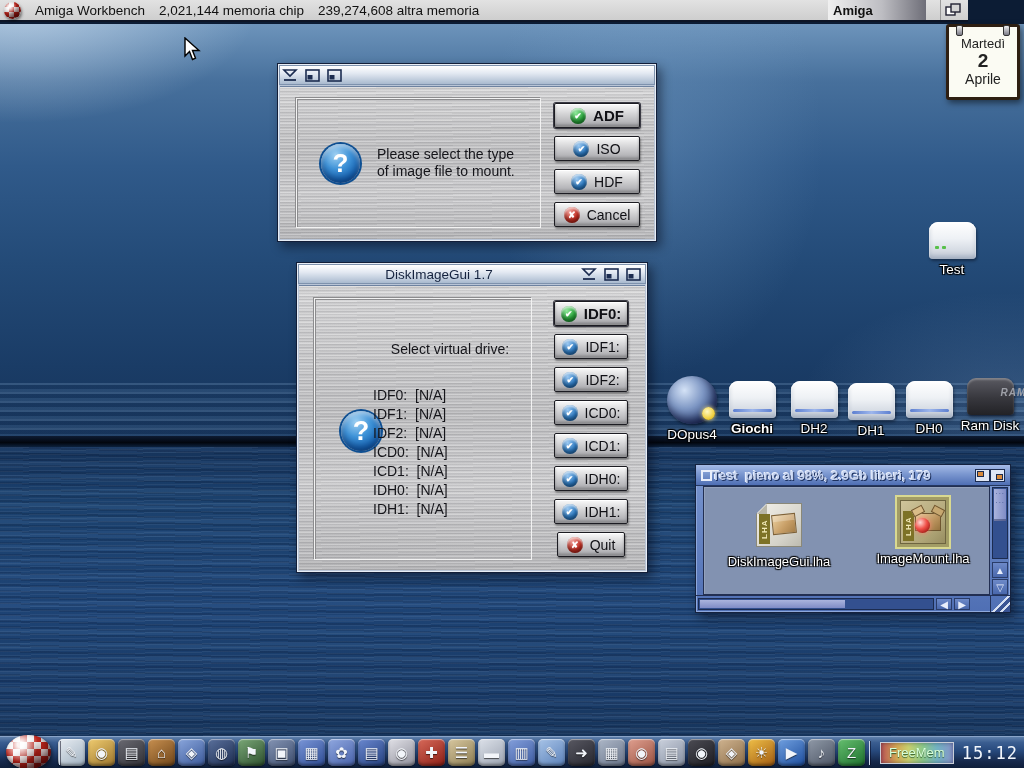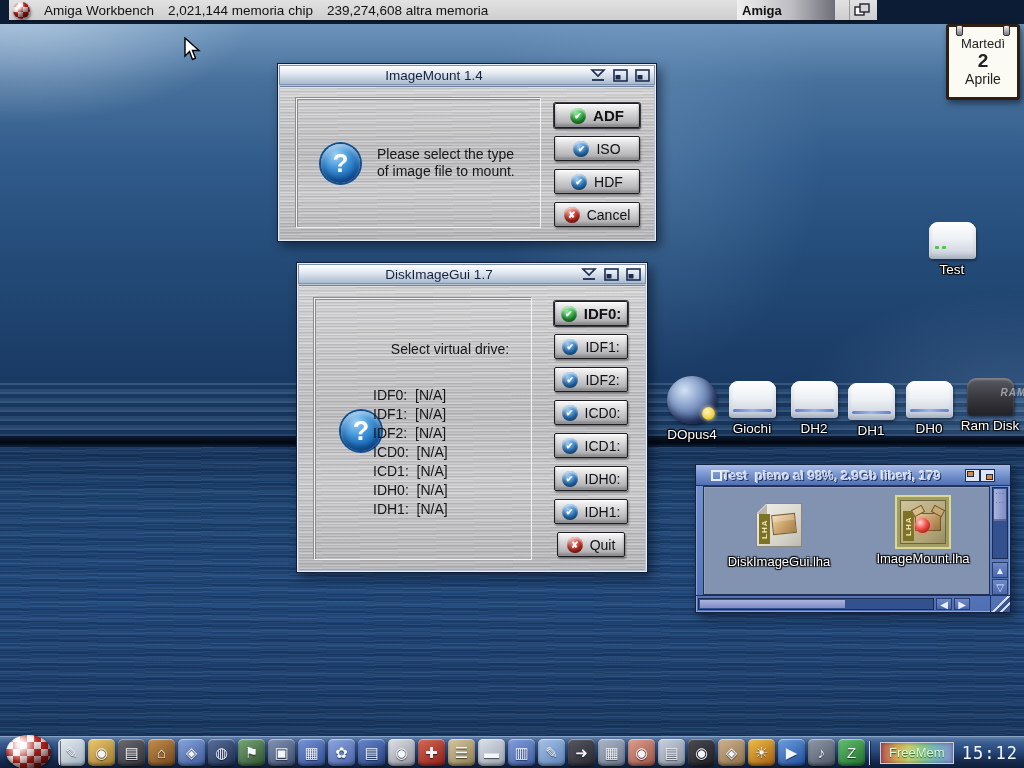--- a/index.html
+++ b/index.html
@@ -1,20 +1,20 @@
 <!DOCTYPE html>
 <html><head>
 <meta charset="utf-8">
 <style>
   * { margin:0; padding:0; box-sizing:border-box; }
   html,body { width:1024px; height:768px; overflow:hidden; }
   body { position:relative; font-family:"Liberation Sans", sans-serif; background:#0c1c34; }
 
   
-  .menubar { position:absolute; top:0; left:9px; width:868px; height:22px;
+  .menubar { position:absolute; top:0; left:0; width:968px; height:22px;
     background:linear-gradient(180deg,#e2e2e2,#cecece); border-bottom:2px solid #0d1526;
     display:flex; align-items:center; gap:14px; padding:0 4px; font-size:13.5px; color:#111; }
   .boing { border-radius:50%;
     background:
       radial-gradient(circle at 32% 28%, rgba(255,255,255,.95) 0 8%, rgba(255,255,255,0) 42%),
       radial-gradient(circle at 70% 80%, rgba(60,0,0,.55), rgba(0,0,0,0) 60%),
       conic-gradient(#f3f3f3 90deg, #c5281e 90deg 180deg, #f3f3f3 180deg 270deg, #c5281e 270deg) 0 0/10px 10px;
     box-shadow:inset -2px -3px 5px rgba(40,0,0,.6), 1px 2px 3px rgba(0,0,0,.5); }
   .menubar .boing { width:17px; height:17px; }
   .mb-spacer { flex:1; }
@@ -82,21 +82,21 @@
     box-shadow:inset 0 2px 2px rgba(255,255,255,.65), inset 0 -3px 4px rgba(0,0,0,.4); }
   .orb.green { background:radial-gradient(circle at 35% 30%, #8fe89a, #2aa53c 55%, #117322); }
   .orb.blue  { background:radial-gradient(circle at 35% 30%, #9cc8f0, #2e7cc4 55%, #134f8c); }
   .orb.red   { background:radial-gradient(circle at 35% 30%, #f0a09a, #c42e22 55%, #8c130c); }
   .drive-line { font-size:14px; color:#15151a; line-height:19px; white-space:pre; }
 
   
   .twin { position:absolute; left:695px; top:464px; width:316px; height:149px;
     background:linear-gradient(180deg,#7b97d0,#4f6fb4); border:1px solid #15223e;
     box-shadow:inset 0 0 0 1px #8ea8dc, 4px 5px 10px rgba(0,0,10,.45); }
-  .twin-titlebar { height:21px; display:flex; align-items:center; padding:0 15px; gap:0;
+  .twin-titlebar { height:21px; display:flex; align-items:center; padding:0 5px; gap:0;
     background:linear-gradient(180deg,#a5bbe6,#7b97d0 45%,#4f6fb4); border-bottom:1px solid #24375f; }
   .twin-title { flex:1; font-size:13px; font-weight:bold; color:#c7d4f0;
     text-shadow:1px 1px 0 #1e3260, -1px -1px 0 #e8eefc; white-space:pre; overflow:hidden; }
   .g-close { width:11px; height:11px; border:2px solid #e9eefb; background:transparent; }
   .g-sq { width:15px; height:13px; border:1px solid #1c2c50; background:#dfe6f5; position:relative; }
   .g-sq .fill { position:absolute; left:1px; top:1px; width:7px; height:6px; background:#d8893a; border:1px solid #1c2c50; }
   .g-sq.depth .fill { left:auto; right:1px; top:auto; bottom:1px; }
   .twin-content { position:absolute; left:7px; right:20px; top:21px; bottom:17px;
     background:#8292b1; border:1px solid #222f52;
     box-shadow:inset 1px 1px 0 rgba(255,255,255,.15); overflow:hidden; }
@@ -212,21 +212,20 @@
 <div class="calendar" style="top:24px;">
   <div class="cal-pin left"></div>
   <div class="cal-pin right"></div>
   <div class="cal-weekday">Martedì</div>
   <div class="cal-day">2</div>
   <div class="cal-month">Aprile</div>
 </div>
 
 <div class="dlg" style="left:277px; top:63px; width:380px; height:179px;">
   <div class="dlg-titlebar">
-    <div class="dlg-title">ImageMount 1.4</div>
     <span class="tb-gadget">
       <svg width="16" height="13" viewBox="0 0 16 13">
         <polygon points="2,1 14,1 8,7" fill="none" stroke="#1c2c50" stroke-width="1.6"></polygon>
         <line x1="2" y1="11" x2="14" y2="11" stroke="#1c2c50" stroke-width="1.8"></line>
       </svg>
     </span>
     <span class="tb-gadget">
       <svg width="15" height="13" viewBox="0 0 15 13">
         <rect x="1" y="1" width="13" height="11" fill="none" stroke="#1c2c50" stroke-width="1.6"></rect>
         <rect x="2.5" y="6" width="5" height="4.5" fill="#1c2c50"></rect>
@@ -399,21 +398,21 @@
       <span class="led"></span>
     </div>
   <div class="dicon-label">Test</div>
 </div>
 <div class="dicon" style="left:661px; top:376px; width:62px;">
   <div class="sphere">
       <span class="bulb"></span>
     </div>
   <div class="dicon-label">DOpus4</div>
 </div>
-<div class="dicon" style="left:722px; top:381px; width:60px;">
+<div class="dicon" style="left:722px; top:381px; width:60px;font-weight:bold;">
   <div class="drive-box">
       <span class="stripe"></span>
     </div>
   <div class="dicon-label">Giochi</div>
 </div>
 <div class="dicon" style="left:784px; top:381px; width:60px;">
   <div class="drive-box">
       <span class="stripe"></span>
     </div>
   <div class="dicon-label">DH2</div>

